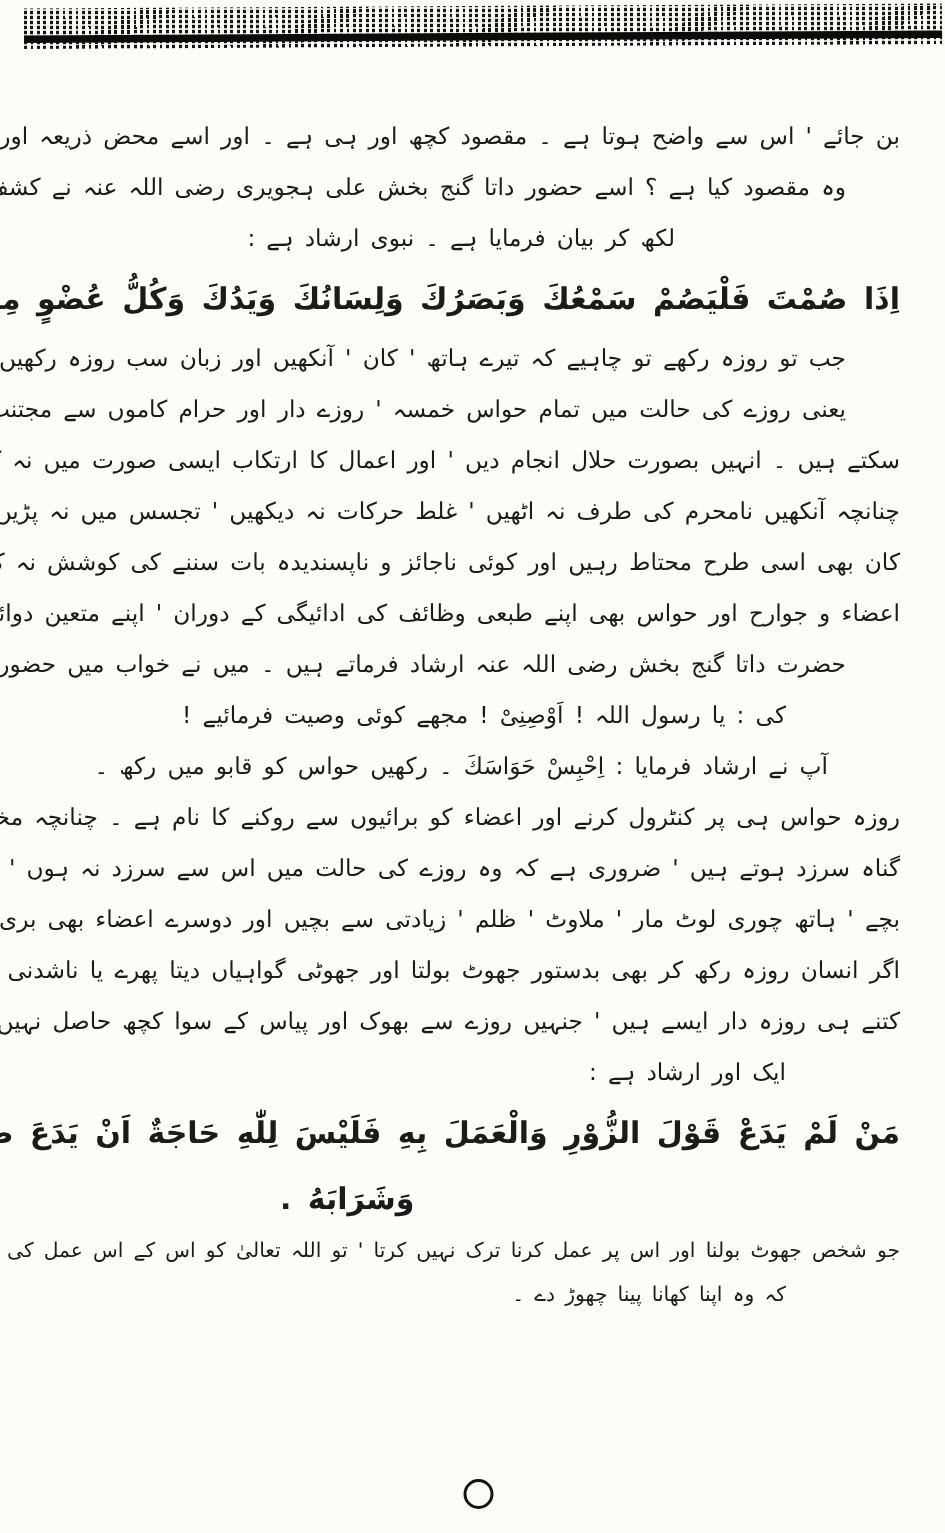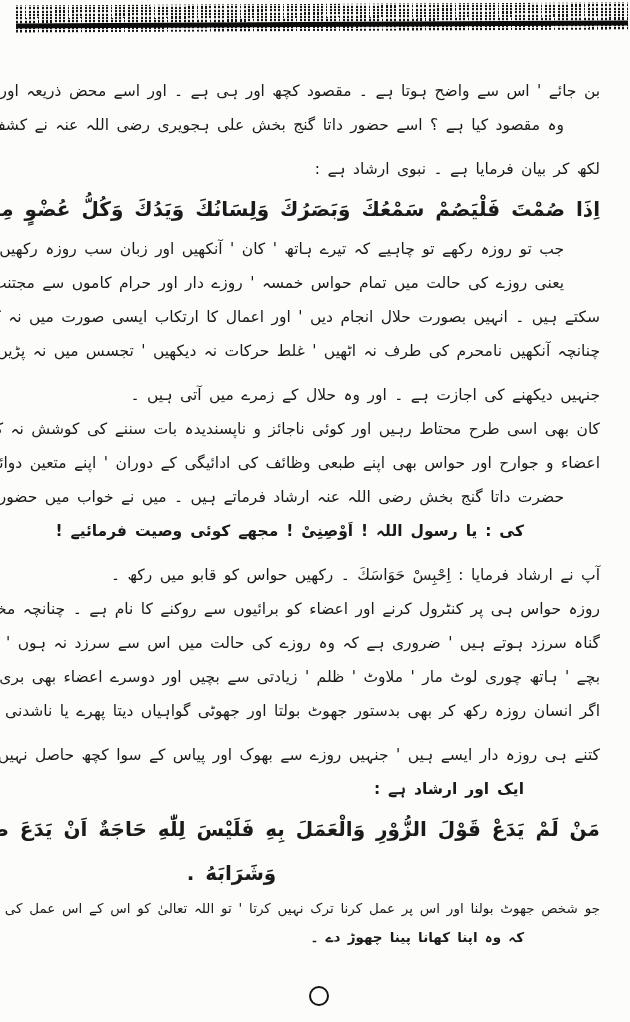--- a/index.html
+++ b/index.html
@@ -28,23 +28,23 @@
     direction:rtl;
   }
   .line{
     text-align:right;
     font-size:15.5px;line-height:34px;
     word-spacing:2.5px;
     white-space:nowrap;
     color:#1b1b1b;
   }
   .line.indent{padding-right:36px;}
-  .line.center{margin-top:10px;}
+  .line.center{text-align:center;}
   .line.left{text-align:left;}
-  .line.inset-r{padding-right:76px;font-weight:bold;}
+  .line.inset-r{padding-right:76px;}
   .line.sh-l{position:relative;left:-76px;}
   .line.arabic{
     font-size:20px;line-height:46px;font-weight:bold;
     text-align:center;word-spacing:4px;
   }
   .line.arabic.sh-l{line-height:42px;}
   .line.small{font-size:13.5px;line-height:29px;}
   
   .end-circle{
     position:absolute;left:309px;top:986px;width:16px;height:16px;
@@ -59,21 +59,20 @@
   <div class="top-border"></div>
   <div class="body-text" style="color: rgb(27, 27, 27);">
       <div class="line">بن جائے ' اس سے واضح ہوتا ہے ۔ مقصود کچھ اور ہی ہے ۔ اور اسے محض ذریعہ اور علامت بنایا گیا ہے ۔</div>
       <div class="line indent">وہ مقصود کیا ہے ؟ اسے حضور داتا گنج بخش علی ہجویری رضی اللہ عنہ نے کشف المحجوب شریف میں ایک حدیث</div>
       <div class="line center">لکھ کر بیان فرمایا ہے ۔ نبوی ارشاد ہے :</div>
       <div class="line arabic">اِذَا صُمْتَ فَلْيَصُمْ سَمْعُكَ وَبَصَرُكَ وَلِسَانُكَ وَيَدُكَ وَكُلُّ عُضْوٍ مِنْكَ</div>
       <div class="line indent">جب تو روزہ رکھے تو چاہیے کہ تیرے ہاتھ ' کان ' آنکھیں اور زبان سب روزہ رکھیں بلکہ تیرا ہر عضو روزہ رکھے ۔</div>
       <div class="line indent">یعنی روزے کی حالت میں تمام حواس خمسہ ' روزے دار اور حرام کاموں سے مجتنب رہیں اور جو امور وہ انجام دے</div>
       <div class="line">سکتے ہیں ۔ انہیں بصورت حلال انجام دیں ' اور اعمال کا ارتکاب ایسی صورت میں نہ کریں جس کی انہیں اجازت نہیں ۔</div>
       <div class="line">چنانچہ آنکھیں نامحرم کی طرف نہ اٹھیں ' غلط حرکات نہ دیکھیں ' تجسس میں نہ پڑیں اور ان ہی اشیاء اور مناظر کو دیکھیں</div>
-      <div class="line center">جنہیں دیکھنے کی اجازت ہے ۔ اور وہ حلال کے زمرے میں آتی ہیں ۔</div>
       <div class="line">کان بھی اسی طرح محتاط رہیں اور کوئی ناجائز و ناپسندیدہ بات سننے کی کوشش نہ کریں ۔ اسی طرح ہاتھ اور دیگر</div>
       <div class="line">اعضاء و جوارح اور حواس بھی اپنے طبعی وظائف کی ادائیگی کے دوران ' اپنے متعین دوائر میں رہیں ' اور ان سے تجاوز</div>
       <div class="line indent">حضرت داتا گنج بخش رضی اللہ عنہ ارشاد فرماتے ہیں ۔ میں نے خواب میں حضور نبی کریم صلی اللہ علیہ وسلم سے عرض</div>
       <div class="line inset-r">کی : یا رسول اللہ ! اَوْصِنِیْ ! مجھے کوئی وصیت فرمائیے !</div>
       <div class="line center">آپ نے ارشاد فرمایا : اِحْبِسْ حَوَاسَكَ ۔ رکھیں حواس کو قابو میں رکھ ۔</div>
       <div class="line">روزہ حواس ہی پر کنٹرول کرنے اور اعضاء کو برائیوں سے روکنے کا نام ہے ۔ چنانچہ مختلف اعضاء سے جو</div>
       <div class="line">گناہ سرزد ہوتے ہیں ' ضروری ہے کہ وہ روزے کی حالت میں اس سے سرزد نہ ہوں ' زبان جھوٹ اور غیبت سے</div>
       <div class="line">بچے ' ہاتھ چوری لوٹ مار ' ملاوٹ ' ظلم ' زیادتی سے بچیں اور دوسرے اعضاء بھی بری حرکات کی طرف مائل نہ ہوں ۔</div>
       <div class="line">اگر انسان روزہ رکھ کر بھی بدستور جھوٹ بولتا اور جھوٹی گواہیاں دیتا پھرے یا ناشدنی حرکتوں سے باز نہ آئے تو</div>
       <div class="line center">کتنے ہی روزہ دار ایسے ہیں ' جنہیں روزے سے بھوک اور پیاس کے سوا کچھ حاصل نہیں ہوتا ۔</div>

